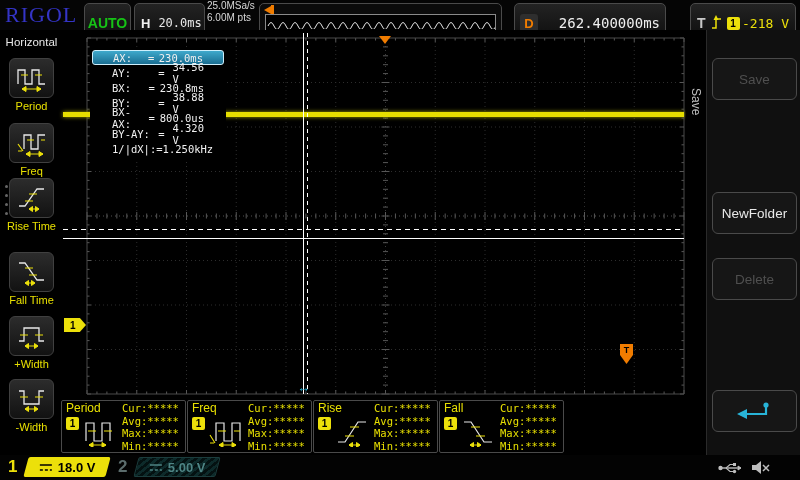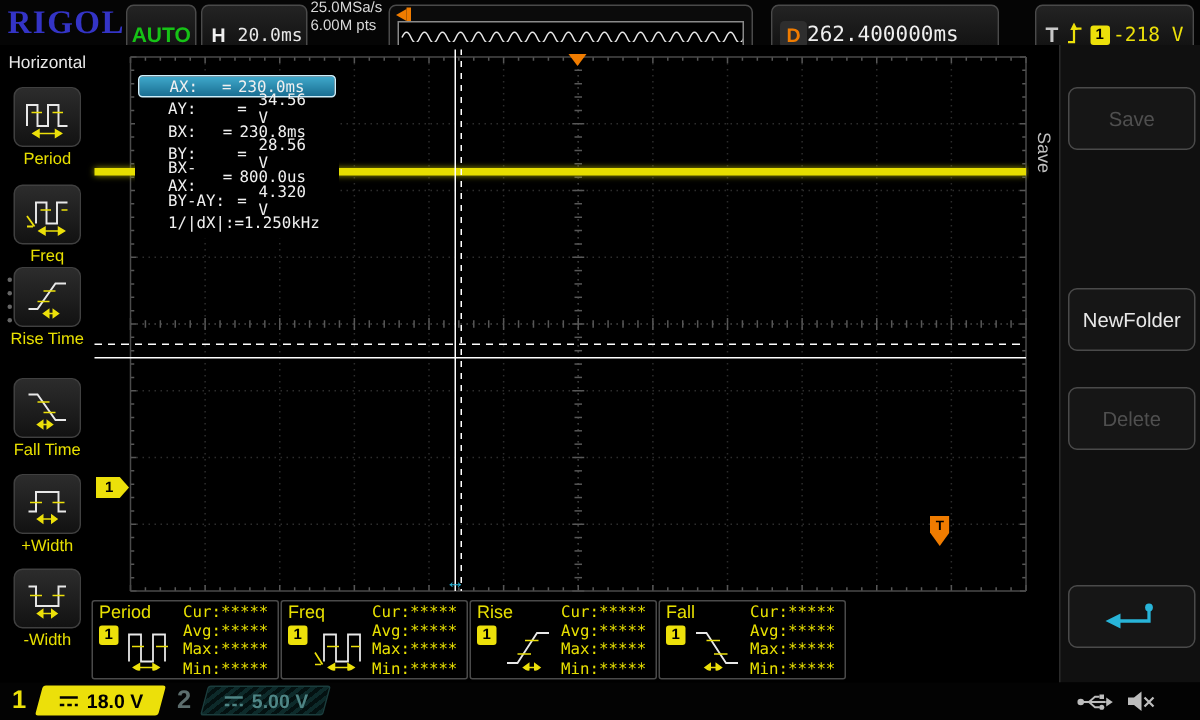--- a/index.html
+++ b/index.html
@@ -4,39 +4,39 @@
 <style>
   * { margin:0; padding:0; box-sizing:border-box; }
   html,body { width:800px; height:480px; background:#000; overflow:hidden;
     font-family:"Liberation Sans", sans-serif; }
   .mono { font-family:"DejaVu Sans Mono", monospace; }
   .abs { position:absolute; }
   #stage { position:relative; width:800px; height:480px; background:#000; }
 
   
   #topbar { position:absolute; left:0; top:0; width:800px; height:30px; background:#050505; }
-  .logo { left:5px; top:2px; font-family:"Liberation Serif", serif; font-weight:bold;
+  .logo { left:5px; top:2px; font-family:"Liberation Serif", serif; font-weight:normal;
     font-size:22px; letter-spacing:1px; color:#3434c6; }
   .tb-box { position:absolute; top:3px; height:40px; background:linear-gradient(#232323,#0c0c0c);
     border:1px solid #4a4a4a; border-radius:5px; display:flex; align-items:center; }
   #auto-btn { left:84px; width:47px; justify-content:center; color:#16c216; font-weight:bold; font-size:14px; }
   #h-box { left:134px; width:71px; padding:0 6px; }
   #h-box .hl { color:#f0f0f0; font-weight:bold; font-size:13px; margin-right:8px; }
   #h-box .hv { color:#e8e8e8; font-size:12px; }
   #srate { left:207px; top:0; width:52px; color:#d8d8d8; font-size:10px; line-height:12px; }
   #preview { left:259px; width:243px; background:#0b0b0b; }
   #preview .inner { position:absolute; left:5px; right:5px; top:10px; bottom:2px;
     border:1px solid #8a8a8a; background:#000; }
   #preview .posarrow { position:absolute; left:4px; top:2px; width:0; height:0;
     border-top:4px solid transparent; border-bottom:4px solid transparent; border-right:7px solid #f07c00; }
   #preview .posbar { position:absolute; left:11px; top:1px; width:3px; height:9px; background:#f07c00; }
   #d-box { left:514px; width:152px; padding:0 5px; }
   #d-box .dchip { width:18px; height:18px; background:#2e2e2e; border-radius:3px; color:#f07c00;
     font-weight:bold; font-size:13px; display:flex; align-items:center; justify-content:center; }
-  #d-box .dv { flex:1; text-align:left; color:#efefef; font-size:14px; }
+  #d-box .dv { flex:1; text-align:right; color:#efefef; font-size:14px; }
   #t-box { left:690px; width:106px; padding:0 6px; }
   #t-box .tl { color:#c8c8c8; font-weight:bold; font-size:14px; margin-right:5px; }
   .badge1 { width:13px; height:13px; background:#ece00a; border-radius:2px; color:#000;
     font-weight:bold; font-size:10px; display:flex; align-items:center; justify-content:center; }
   #t-box .tv { flex:1; text-align:right; color:#ece00a; font-size:13px; }
 
   
   #left-menu { position:absolute; left:0; top:30px; width:63px; height:425px; background:#000; }
   #left-menu .title { position:absolute; left:0; top:6px; width:63px; text-align:center;
     color:#e8e8e8; font-size:11.5px; }
@@ -580,21 +580,21 @@
       <span class="v">34.56 V</span>
     </div>
     <div class="cr-row">
       <span class="l">BX:</span>
       <span class="e">=</span>
       <span class="v">230.8ms</span>
     </div>
     <div class="cr-row">
       <span class="l">BY:</span>
       <span class="e">=</span>
-      <span class="v">28.56 V</span>
+      <span class="v">38.88 V</span>
     </div>
     <div class="cr-row">
       <span class="l">BX-AX:</span>
       <span class="e">=</span>
       <span class="v">800.0us</span>
     </div>
     <div class="cr-row">
       <span class="l">BY-AY:</span>
       <span class="e">=</span>
       <span class="v">4.320 V</span>

